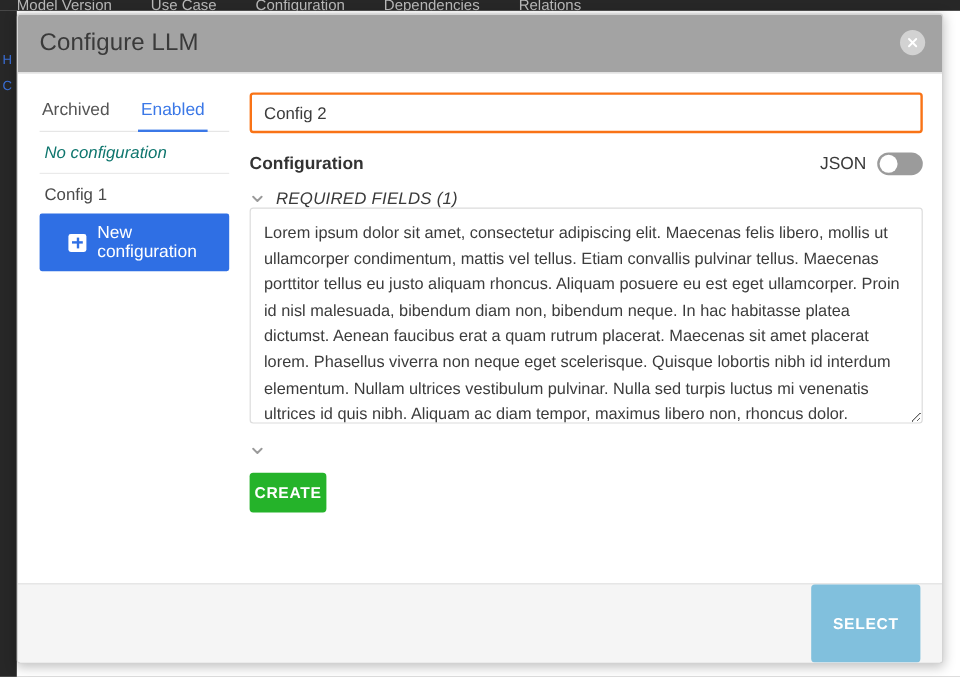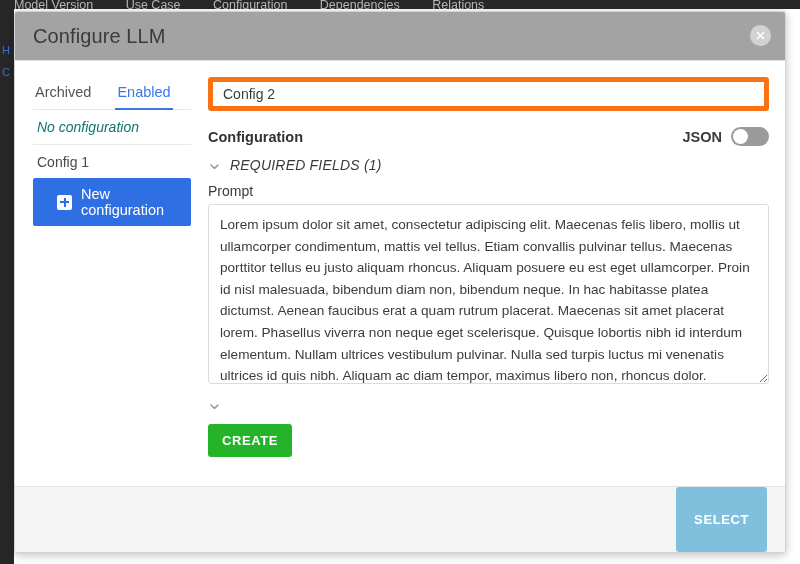--- a/index.html
+++ b/index.html
@@ -175,21 +175,21 @@
   }
   .field-label {
     font-size: 14.5px;
     font-weight: bold;
     color: #333333;
     margin-bottom: 7px;
   }
   .text-input {
     width: 100%;
     height: 34px;
-    border: 5px solid #f97316;
+    border: 2px solid #f97316;
     border-radius: 3px;
     padding: 0 10px;
     font-size: 14px;
     font-family: inherit;
     color: #3c3c3c;
     outline: none;
     background: #fff;
   }
   .config-row {
     display: flex;
@@ -203,21 +203,20 @@
     color: #333333;
   }
   .json-toggle-wrap {
     display: flex;
     align-items: center;
     gap: 9px;
   }
   .json-label {
     font-size: 14.5px;
     color: #3a3a3a;
-    font-weight: bold;
   }
   .toggle {
     width: 38px; height: 19px;
     border-radius: 10px;
     background: #9b9b9b;
     position: relative;
     cursor: pointer;
     border: none;
     padding: 0;
   }
@@ -270,21 +269,21 @@
   .create-btn {
     margin-top: 12px;
     background: #25b32a;
     border: none;
     border-radius: 3px;
     color: #ffffff;
     font-size: 13px;
     font-weight: bold;
     letter-spacing: .6px;
     font-family: inherit;
-    padding: 9px 14px;
+    padding: 9px 4px;
     cursor: pointer;
   }
 
   
   .modal-footer {
     flex: 0 0 66px;
     height: 66px;
     background: #f5f5f5;
     border-top: 1px solid #e2e2e2;
     display: flex;
@@ -365,21 +364,20 @@
 
       <div class="fields-header">
         <span class="chev">
           <svg width="13" height="13" viewBox="0 0 13 13" aria-hidden="true">
             <path d="M3 5 L6.5 8.5 L10 5" fill="none" stroke="#9a9a9a" stroke-width="1.6" stroke-linecap="round" stroke-linejoin="round"></path>
           </svg>
         </span>
         <span class="fields-title">REQUIRED FIELDS (1)</span>
       </div>
 
-      <div class="prompt-label">Prompt</div>
       <textarea class="prompt-area" placeholder="Prompt" style="">Lorem ipsum dolor sit amet, consectetur adipiscing elit. Maecenas felis libero, mollis ut ullamcorper condimentum, mattis vel tellus. Etiam convallis pulvinar tellus. Maecenas porttitor tellus eu justo aliquam rhoncus. Aliquam posuere eu est eget ullamcorper. Proin id nisl malesuada, bibendum diam non, bibendum neque. In hac habitasse platea dictumst. Aenean faucibus erat a quam rutrum placerat. Maecenas sit amet placerat lorem. Phasellus viverra non neque eget scelerisque. Quisque lobortis nibh id interdum elementum. Nullam ultrices vestibulum pulvinar. Nulla sed turpis luctus mi venenatis ultrices id quis nibh. Aliquam ac diam tempor, maximus libero non, rhoncus dolor.</textarea>
 
       <div class="fields-header">
         <span class="chev">
           <svg width="13" height="13" viewBox="0 0 13 13" aria-hidden="true">
             <path d="M3 5 L6.5 8.5 L10 5" fill="none" stroke="#9a9a9a" stroke-width="1.6" stroke-linecap="round" stroke-linejoin="round"></path>
           </svg>
         </span>
       </div>
 

